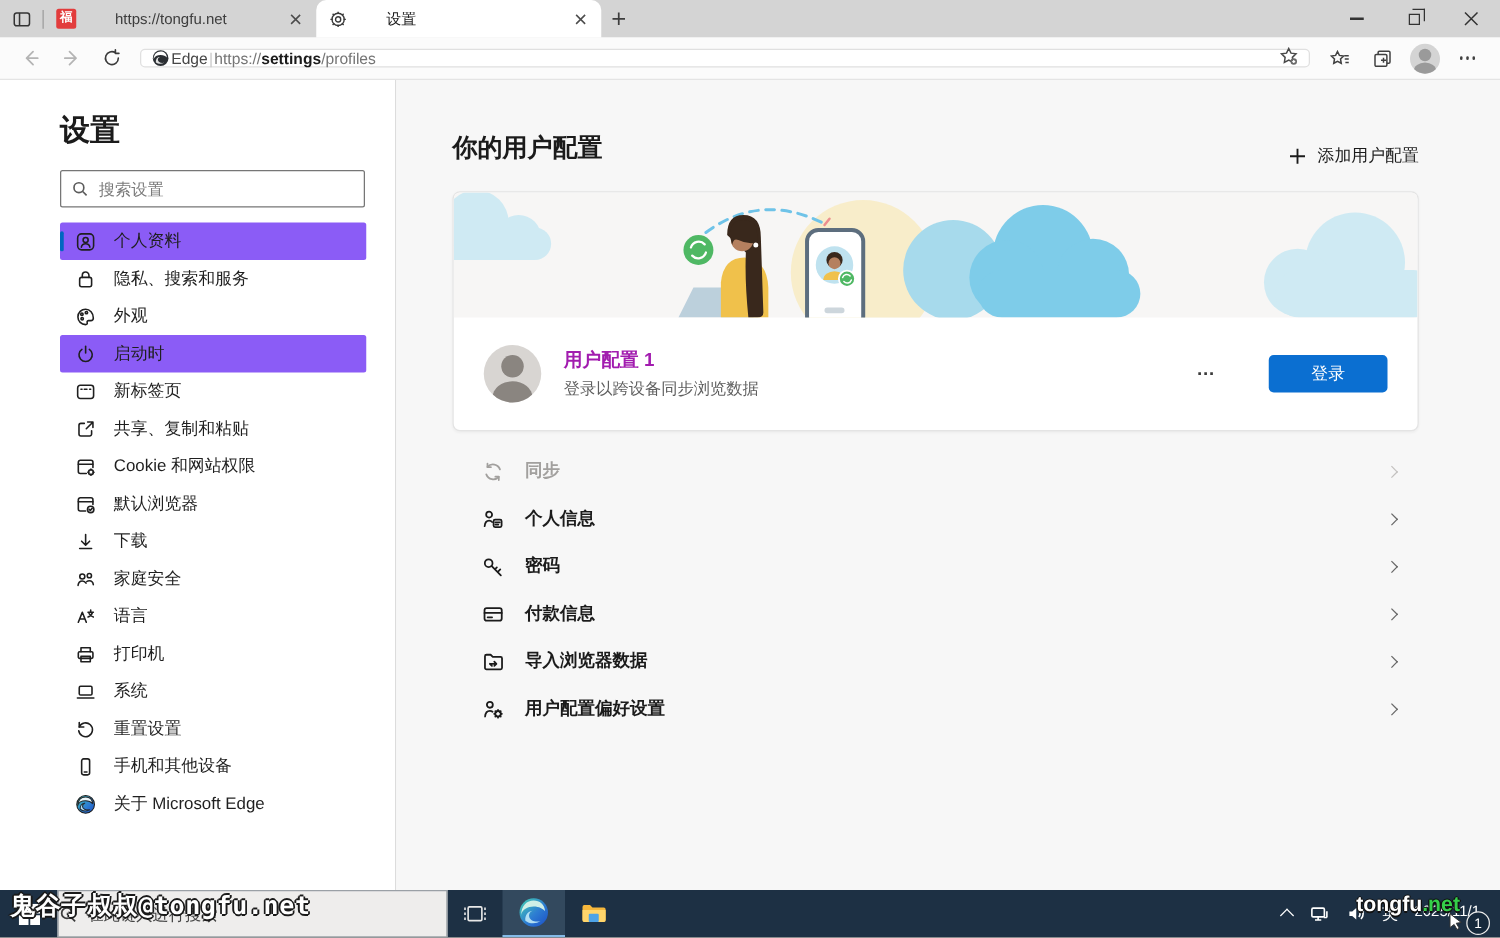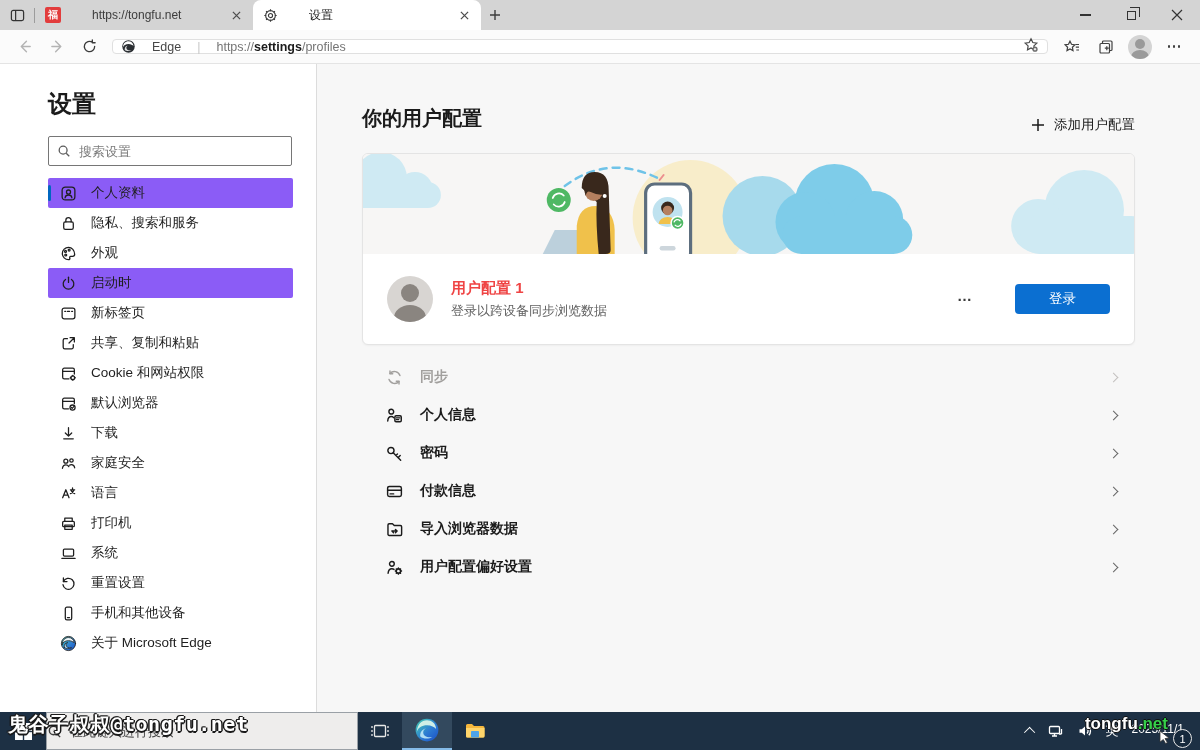--- a/index.html
+++ b/index.html
@@ -27,21 +27,21 @@
   .wb-restore:before { content:""; position:absolute; left:2px; bottom:2px; width:9px; height:9px; border:1.2px solid #333;
     border-left:none; border-bottom:none; }
   .winbtn svg { width:12px; height:12px; stroke:#333; stroke-width:1.2; }
 
   
   .toolbar { height:34px; background:#fbfbfb; border-bottom:1px solid #e4e4e4; display:flex; align-items:center; padding:0 10px; gap:2px; }
   .navbtn { width:30px; height:28px; display:flex; align-items:center; justify-content:center; border-radius:4px; }
   .navbtn svg { width:15px; height:15px; fill:none; stroke-width:1.6; stroke-linecap:round; stroke-linejoin:round; }
   .dis svg { stroke:#b4b4b4; } .ena svg { stroke:#3a3a3a; }
   .addrbar { flex:1; height:15px; background:#fff; border:1px solid #e0e0e0; border-radius:4px; margin:0 6px;
-    display:flex; align-items:center; padding:0 8px; gap:16px; font-size:12.5px; }
+    display:flex; align-items:center; padding:0 8px; gap:1px; font-size:12.5px; }
   .edge-mini { width:15px; height:15px; flex:none; }
   .addr-name { color:#474747; }
   .addr-sep { color:#c9c9c9; }
   .addr-url { color:#757575; }
   .addr-url b { color:#1b1b1b; font-weight:bold; }
   .addr-sp { flex:1; }
   .pillico svg { width:16px; height:16px; fill:none; stroke:#4a4a4a; stroke-width:1.2; }
   .tbico { width:32px; height:28px; display:flex; align-items:center; justify-content:center; border-radius:4px; }
   .tbico svg { width:16px; height:16px; fill:none; stroke:#404040; stroke-width:1.2; }
   .avatar-top { width:24px; height:24px; border-radius:50%; background:#d4d4d4; position:relative; overflow:hidden; }
@@ -73,21 +73,21 @@
   .add-profile { display:flex; align-items:center; gap:9px; font-size:13.5px; color:#1b1b1b; cursor:pointer;margin-top:13px; }
   .add-profile svg { width:14px; height:14px; stroke:#1b1b1b; stroke-width:1.5; }
 
   .card { margin-top:19px; background:#fff; border:1px solid #e4e4e4; border-radius:6px; box-shadow:0 1px 2px rgba(0,0,0,.04); overflow:hidden; }
   .banner { height:100px; background:#f7f6f5; }
   .banner svg { display:block; width:100%; height:100px; }
   .profile-row { height:90px; display:flex; align-items:center; padding:0 24px; gap:18px; }
   .p-avatar { width:46px; height:46px; border-radius:50%; background:#d8d5d2; position:relative; overflow:hidden; flex:none; }
   .p-avatar:before { content:""; position:absolute; left:14px; top:8px; width:18px; height:18px; border-radius:50%; background:#8a8580; }
   .p-avatar:after { content:""; position:absolute; left:7px; top:29px; width:32px; height:26px; border-radius:50%; background:#8a8580; }
-  .p-name { font-size:15px; font-weight:bold; color:#ef4444; }
+  .p-name { font-size:15px; font-weight:bold; color:#a21caf; }
   .p-sub { font-size:13px; color:#5f5f5f; margin-top:4px; }
   .p-spacer { flex:1; }
   .more-btn { font-size:15px; font-weight:bold; color:#3b3b3b; letter-spacing:1px; padding:0 10px 8px; cursor:pointer; }
   .signin-btn { width:95px; height:30px; background:#0b6fd1; color:#fff; font-size:13.5px; border:none; border-radius:4px;
     margin-left:14px; cursor:pointer; font-family:inherit; }
 
   .rows { margin-top:13px; }
   .srow { height:38px; display:flex; align-items:center; padding:0 18px 0 23px; gap:16px; cursor:pointer; }
   .srow-ico { width:19px; height:19px; flex:none; display:flex; }
   .srow-ico svg { width:19px; height:19px; fill:none; stroke:#1b1b1b; stroke-width:1.2; stroke-linecap:round; stroke-linejoin:round; }

